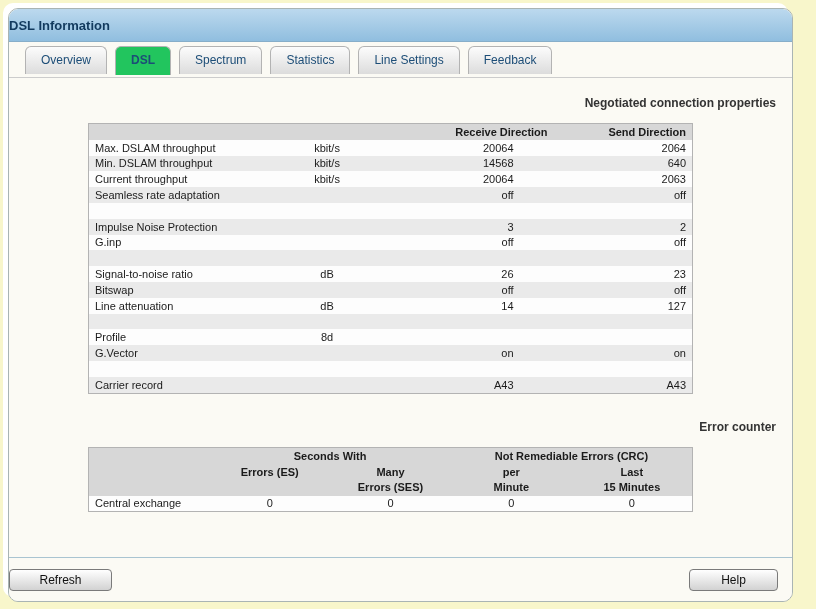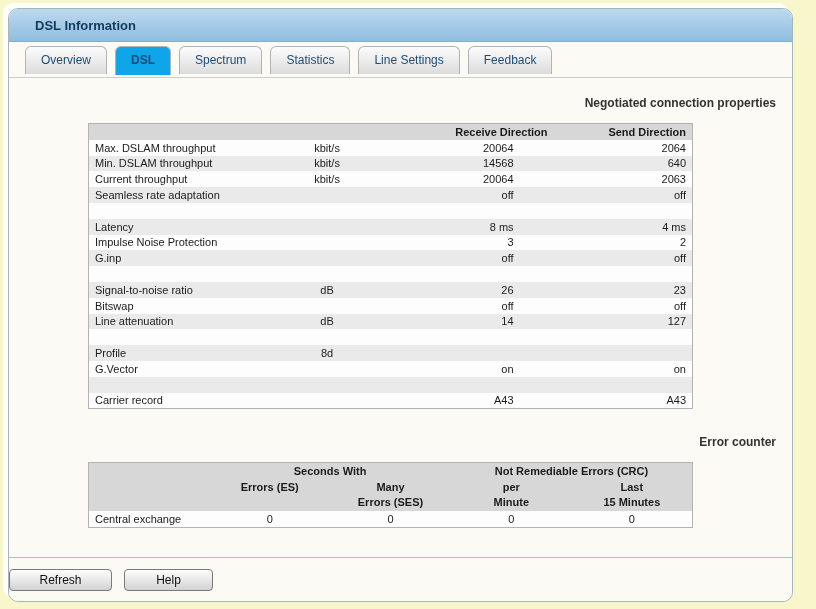--- a/index.html
+++ b/index.html
@@ -1,30 +1,30 @@
 <!DOCTYPE html>
 <html><head>
 <meta charset="utf-8">
 <style>
   html,body{margin:0;padding:0;width:816px;height:609px;overflow:hidden;
     background:#f8f6cb;font-family:"Liberation Sans",sans-serif;}
   .card{position:absolute;left:8px;top:8px;width:783px;height:592px;
     background:#fbfaf4;border:1px solid #a9b4b4;border-radius:10px;
     box-shadow:-5px -5px 0 0 #ffffff;overflow:hidden;}
   .titlebar{height:32px;background:linear-gradient(#bcd9ee,#90bedf);
-    display:flex;align-items:center;padding-left:26px;
+    display:flex;align-items:center;
     font-size:13px;font-weight:bold;color:#123a5e;
     border-bottom:1px solid #87aec9;border-radius:9px 9px 0 0;}
   .tabstrip{display:flex;align-items:center;gap:8px;height:35px;
     padding:0 16px;border-bottom:1px solid #cccccc;}
   .tab{height:28px;box-sizing:border-box;line-height:26px;padding:0 15px;
     font-size:12px;color:#1c4d77;background:linear-gradient(#fcfcfc,#dcdcdc);
     border:1px solid #b3b3b3;border-bottom:none;border-radius:6px 6px 0 0;
     cursor:pointer;white-space:nowrap;}
-  .tab.active{background:#0ea5e9;font-weight:bold;height:29px;
+  .tab.active{background:#22c55e;font-weight:bold;height:29px;
     margin-bottom:-1px;}
   .content{padding:0 16px;}
   .section-heading{margin:18px 0 13px 0;font-size:12px;font-weight:bold;color:#333333;text-align:right;}
   .section-heading.second{margin-top:26px;}
   table{border-collapse:collapse;table-layout:fixed;width:605px;margin-left:63px;
     font-size:11px;color:#1b1b1b;border:1px solid #b3b3b3;}
   th,td{padding:0 6px;height:15.8px;overflow:hidden;white-space:nowrap;}
   thead th{background:#d7d7d7;font-weight:bold;}
   tbody tr:nth-child(even){background:#eaeaea;}
   tbody tr:nth-child(odd){background:#fdfdfd;}
@@ -33,21 +33,21 @@
   .conn-table th.col-receive,.conn-table th.col-send{text-align:right;}
   .conn-table td.col-receive{text-align:right;padding-right:40px;}
   .conn-table td.col-send{text-align:right;padding-right:6px;}
   .err-table th{text-align:center;}
   .err-table th.group{height:16px;}
   .err-table th.colhead{vertical-align:top;line-height:15px;padding-top:1px;height:31px;}
   .err-table td.col-label{text-align:left;}
   .err-table td.col-val{text-align:center;}
   .footer{position:absolute;left:0;right:0;bottom:0;height:43px;
     border-top:1px solid #a9c4d1;display:flex;align-items:center;
-    justify-content:flex-start;gap:12px;padding-right:14px;background:#fbfaf4;}
+    justify-content:space-between;gap:12px;padding-right:14px;background:#fbfaf4;}
   .btn{height:22px;border:1px solid #7a7a7a;border-radius:4px;
     background:linear-gradient(#ffffff,#d2d2d2);font-size:12px;color:#111111;
     font-family:"Liberation Sans",sans-serif;cursor:pointer;padding:0;}
   .btn-refresh{width:103px;}
   .btn-help{width:89px;}
 </style>
 </head>
 <body>
 
 <div class="card">
@@ -119,26 +119,20 @@
             <td class="col-label">Seamless rate adaptation</td>
             <td class="col-unit"></td>
             <td class="col-receive">off</td>
             <td class="col-send">off</td>
           </tr>
           <tr>
             <td class="col-label"></td>
             <td class="col-unit"></td>
             <td class="col-receive"></td>
             <td class="col-send"></td>
-          </tr>
-          <tr>
-            <td class="col-label">Latency</td>
-            <td class="col-unit"></td>
-            <td class="col-receive">8 ms</td>
-            <td class="col-send">4 ms</td>
           </tr>
           <tr>
             <td class="col-label">Impulse Noise Protection</td>
             <td class="col-unit"></td>
             <td class="col-receive">3</td>
             <td class="col-send">2</td>
           </tr>
           <tr>
             <td class="col-label">G.inp</td>
             <td class="col-unit"></td>

